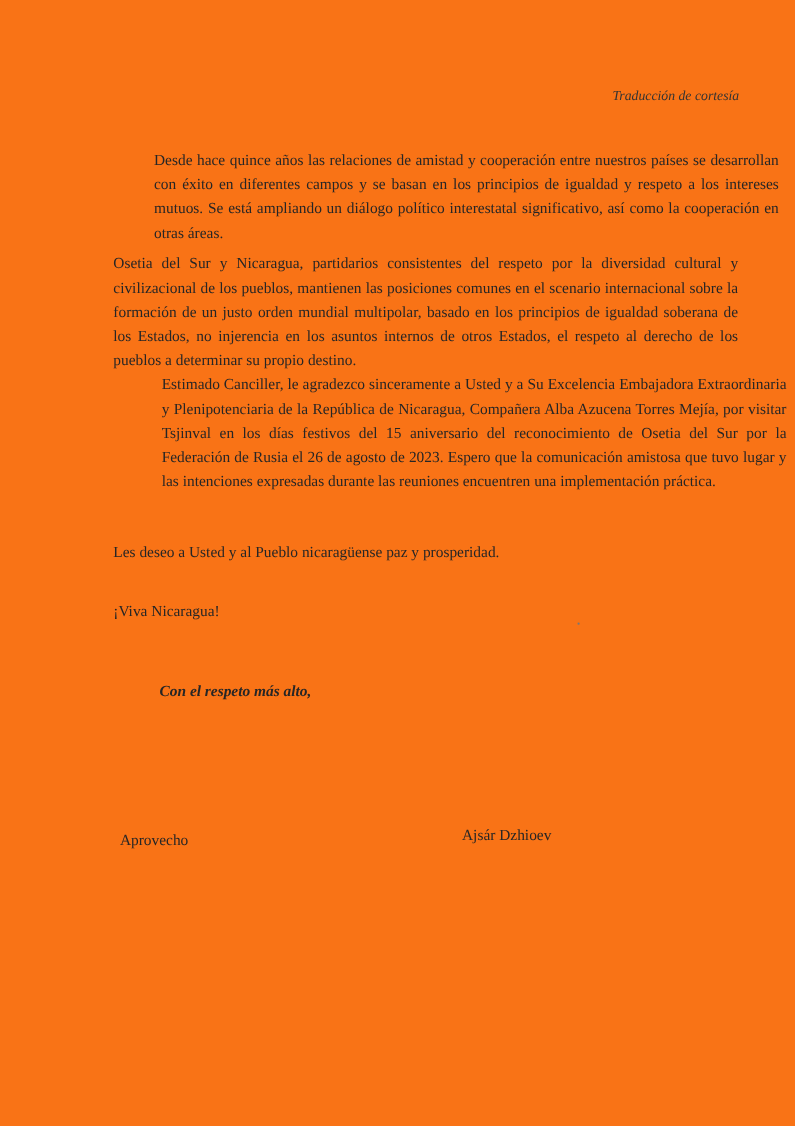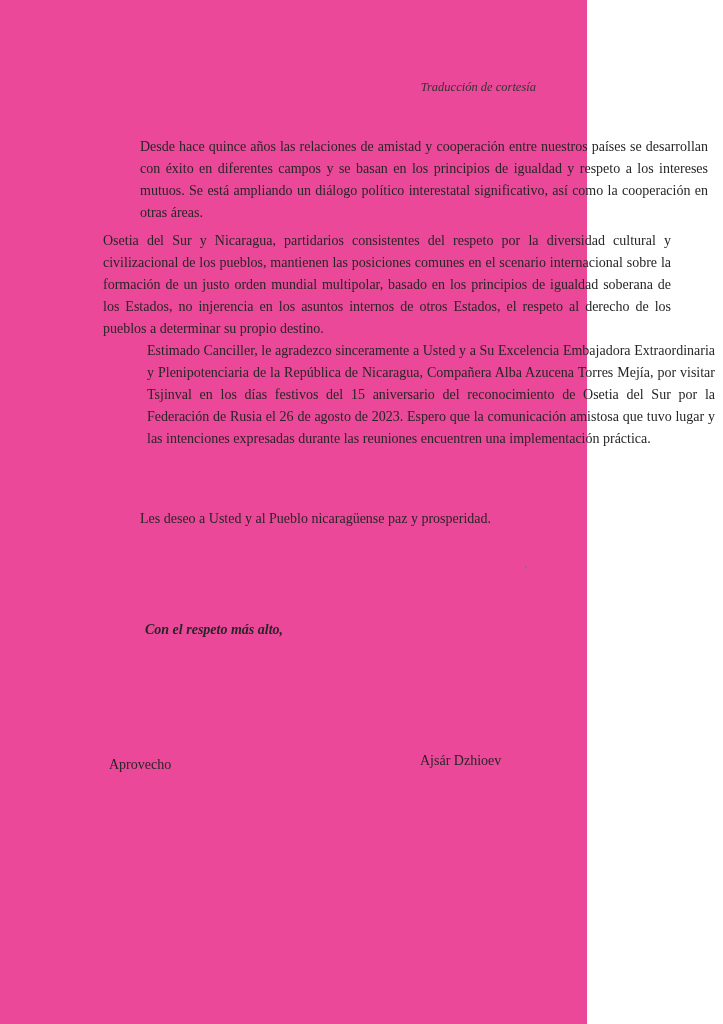--- a/index.html
+++ b/index.html
@@ -11,23 +11,23 @@
       width: 723px;
       height: 1024px;
       position: relative;
       overflow: hidden;
       font-family: "Liberation Serif", "DejaVu Serif", serif;
       color: #262626;
     }
     .page {
       position: absolute;
       left: 0; top: 0;
-      width: 587px;
+      width: 723px;
       height: 1024px;
-      background: #ec4899;
+      background: #f97316;
     }
     .header-note {
       position: absolute;
       top: 80px;
       right: 51px;
       font-style: italic;
       font-size: 12.5px;
       color: #333;
     }
     .body-text {
@@ -36,21 +36,21 @@
       width: 568px;
       font-size: 14px;
       line-height: 22px;
       text-align: justify;
       margin: 0;
     }
     .p1 { top: 136px; margin-left: 37px; }
     .p2 { top: 230px; }
     .p3 { top: 340px; margin-left: 44px; }
     .p4 { top: 430px; }
-    .p5 { top: 508px; margin-left: 37px; }
+    .p5 { top: 492px; }
     .p6 { top: 546px; }
     .p7 { top: 583px; }
     .closing {
       position: absolute;
       top: 622px;
       left: 145px;
       font-style: italic;
       font-size: 14px;
       font-weight: bold;
     }
@@ -79,19 +79,20 @@
 </head>
 <body>
 
 <div class="page">
   <div class="header-note">Traducción de cortesía</div>
 
   <p class="body-text p1">Desde hace quince años las relaciones de amistad y cooperación entre nuestros países se desarrollan con éxito en diferentes campos y se basan en los principios de igualdad y respeto a los intereses mutuos. Se está ampliando un diálogo político interestatal significativo, así como la cooperación en otras áreas.</p>
   <p class="body-text p2">Osetia del Sur y Nicaragua, partidarios consistentes del respeto por la diversidad cultural y civilizacional de los pueblos, mantienen las posiciones comunes en el scenario internacional sobre la formación de un justo orden mundial multipolar, basado en los principios de igualdad soberana de los Estados, no injerencia en los asuntos internos de otros Estados, el respeto al derecho de los pueblos a determinar su propio destino.</p>
   <p class="body-text p3">Estimado Canciller, le agradezco sinceramente a Usted y a Su Excelencia Embajadora Extraordinaria y Plenipotenciaria de la República de Nicaragua, Compañera Alba Azucena Torres Mejía, por visitar Tsjinval en los días festivos del 15 aniversario del reconocimiento de Osetia del Sur por la Federación de Rusia el 26 de agosto de 2023. Espero que la comunicación amistosa que tuvo lugar y las intenciones expresadas durante las reuniones encuentren una implementación práctica.</p>
   <p class="body-text p5">Les deseo a Usted y al Pueblo nicaragüense paz y prosperidad.</p>
+  <p class="body-text p6">¡Viva Nicaragua!</p>
   <div class="speck"></div>
 
   <div class="closing">Con el respeto más alto,</div>
 
   <div class="sig-title">Aprovecho</div>
   <div class="sig-name">Ajsár Dzhioev</div>
 </div>
 
 </body></html>

